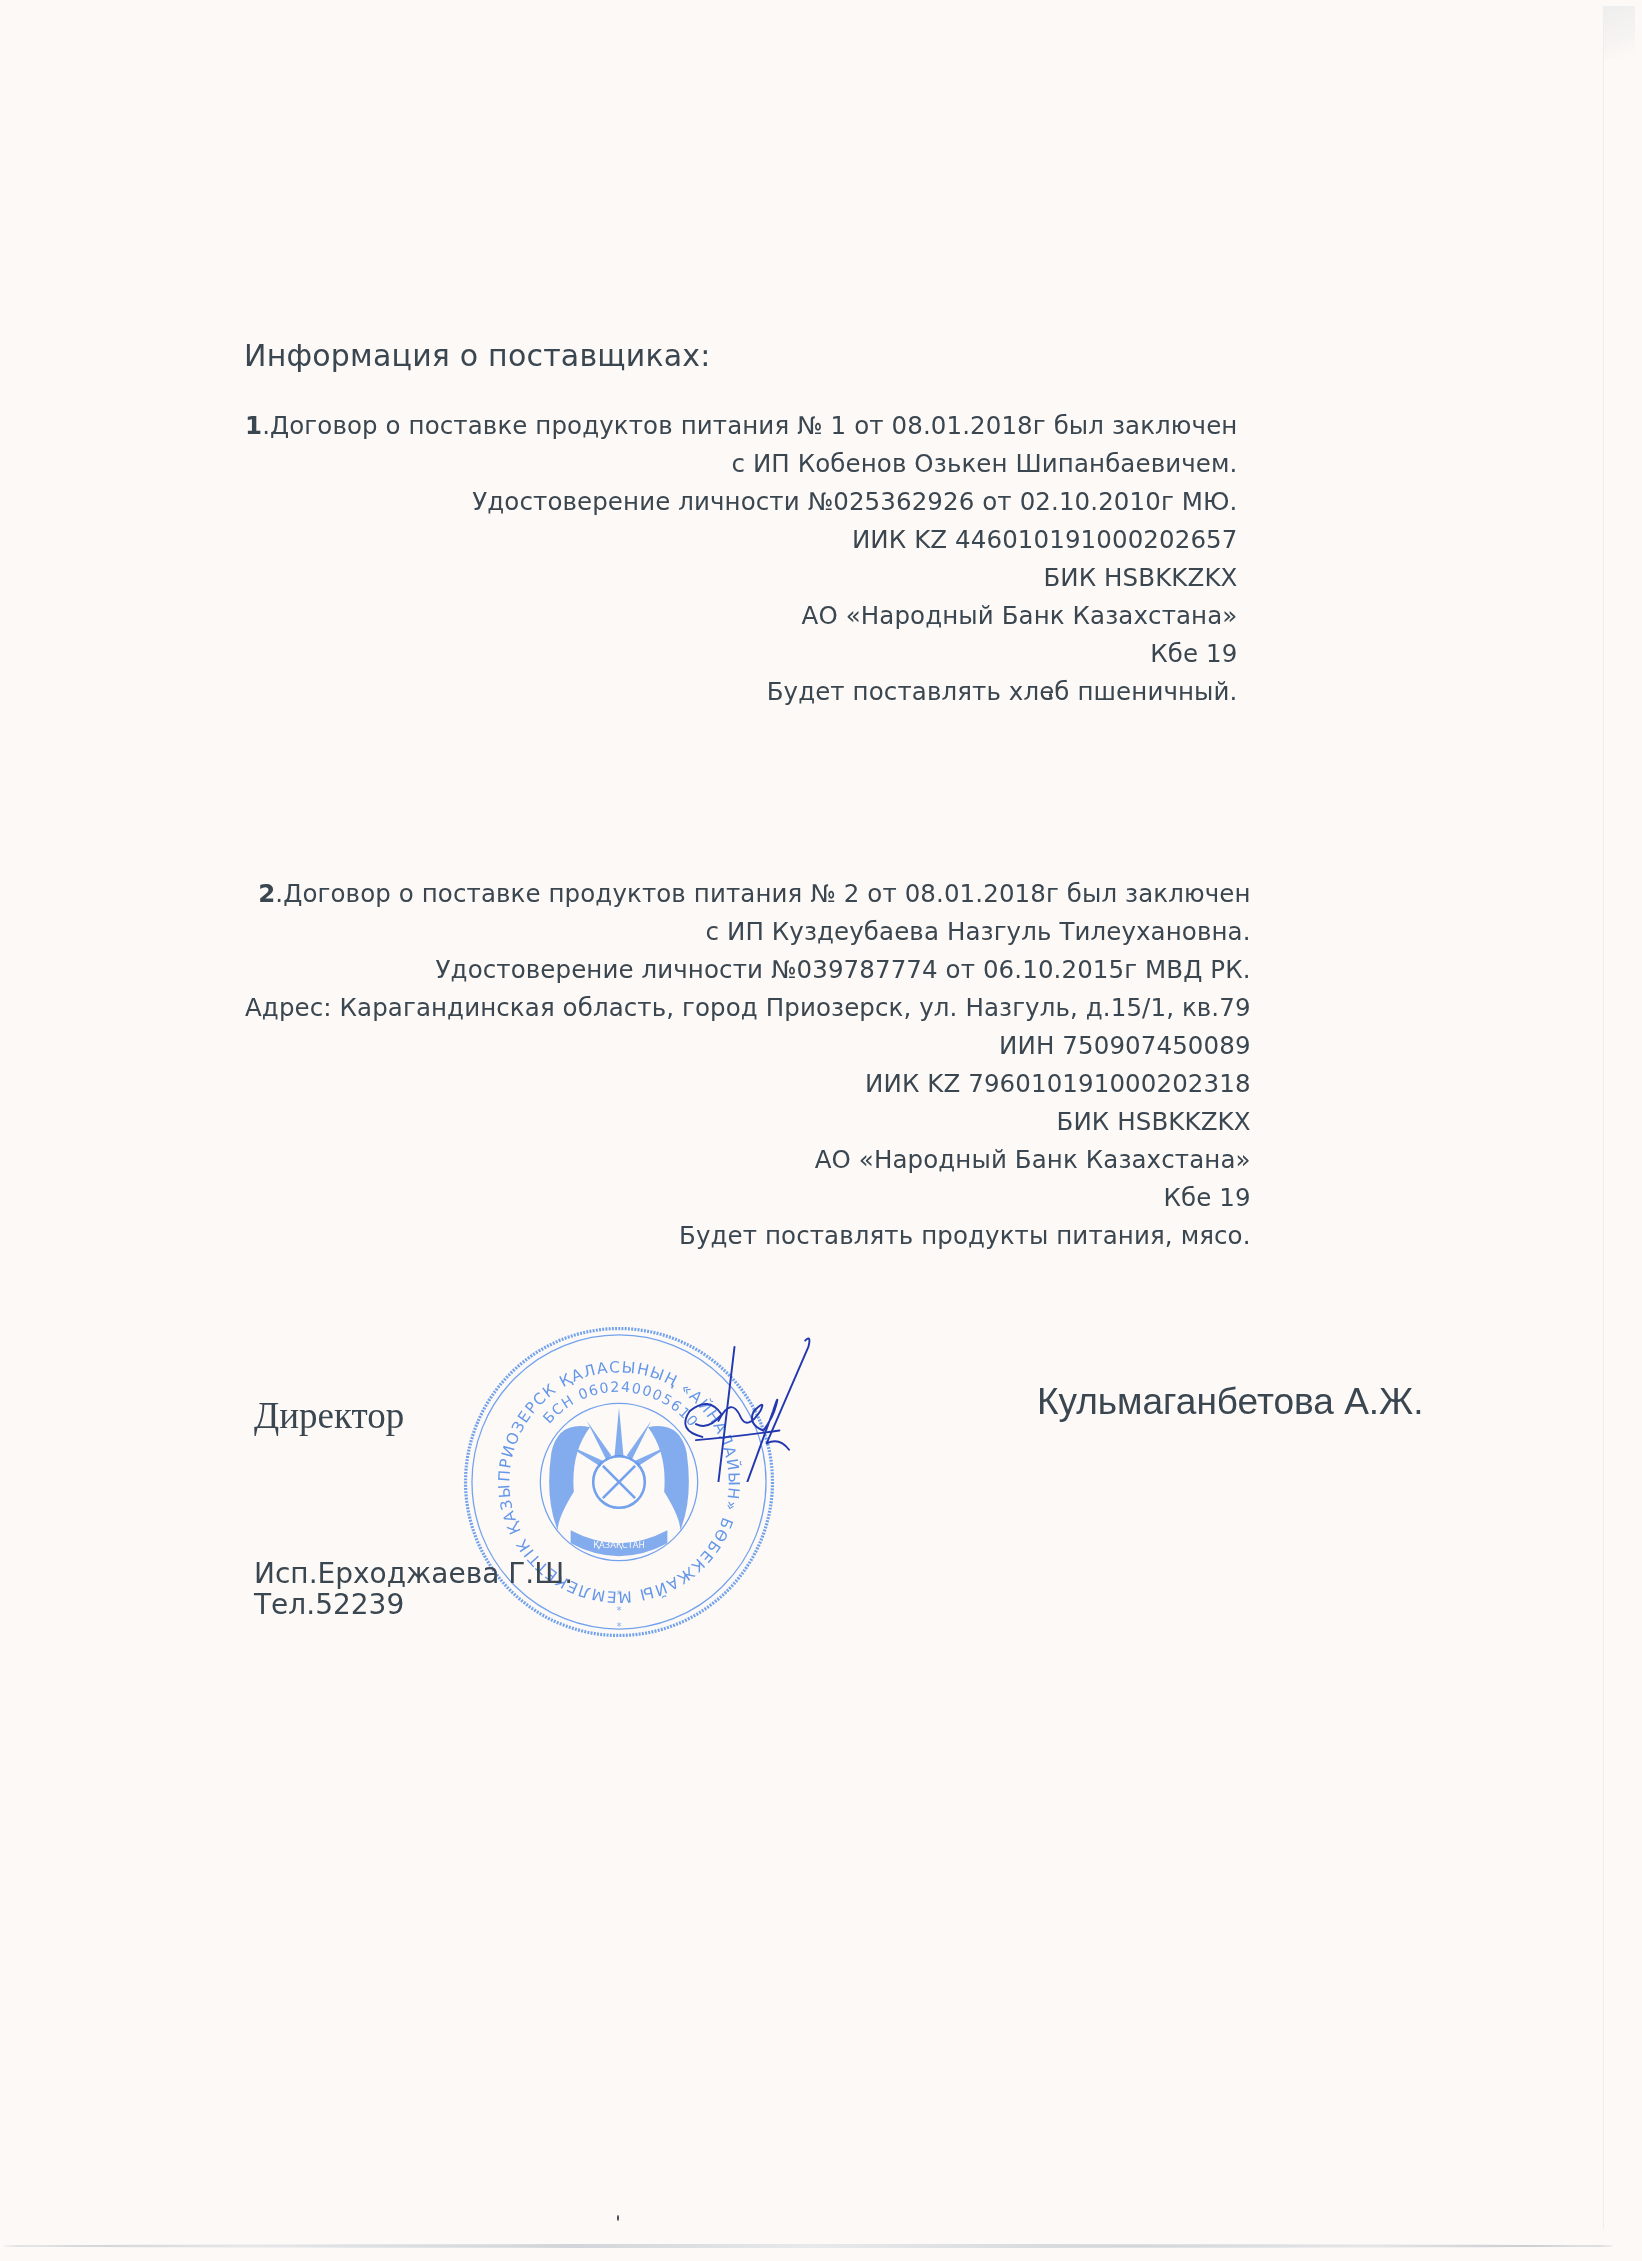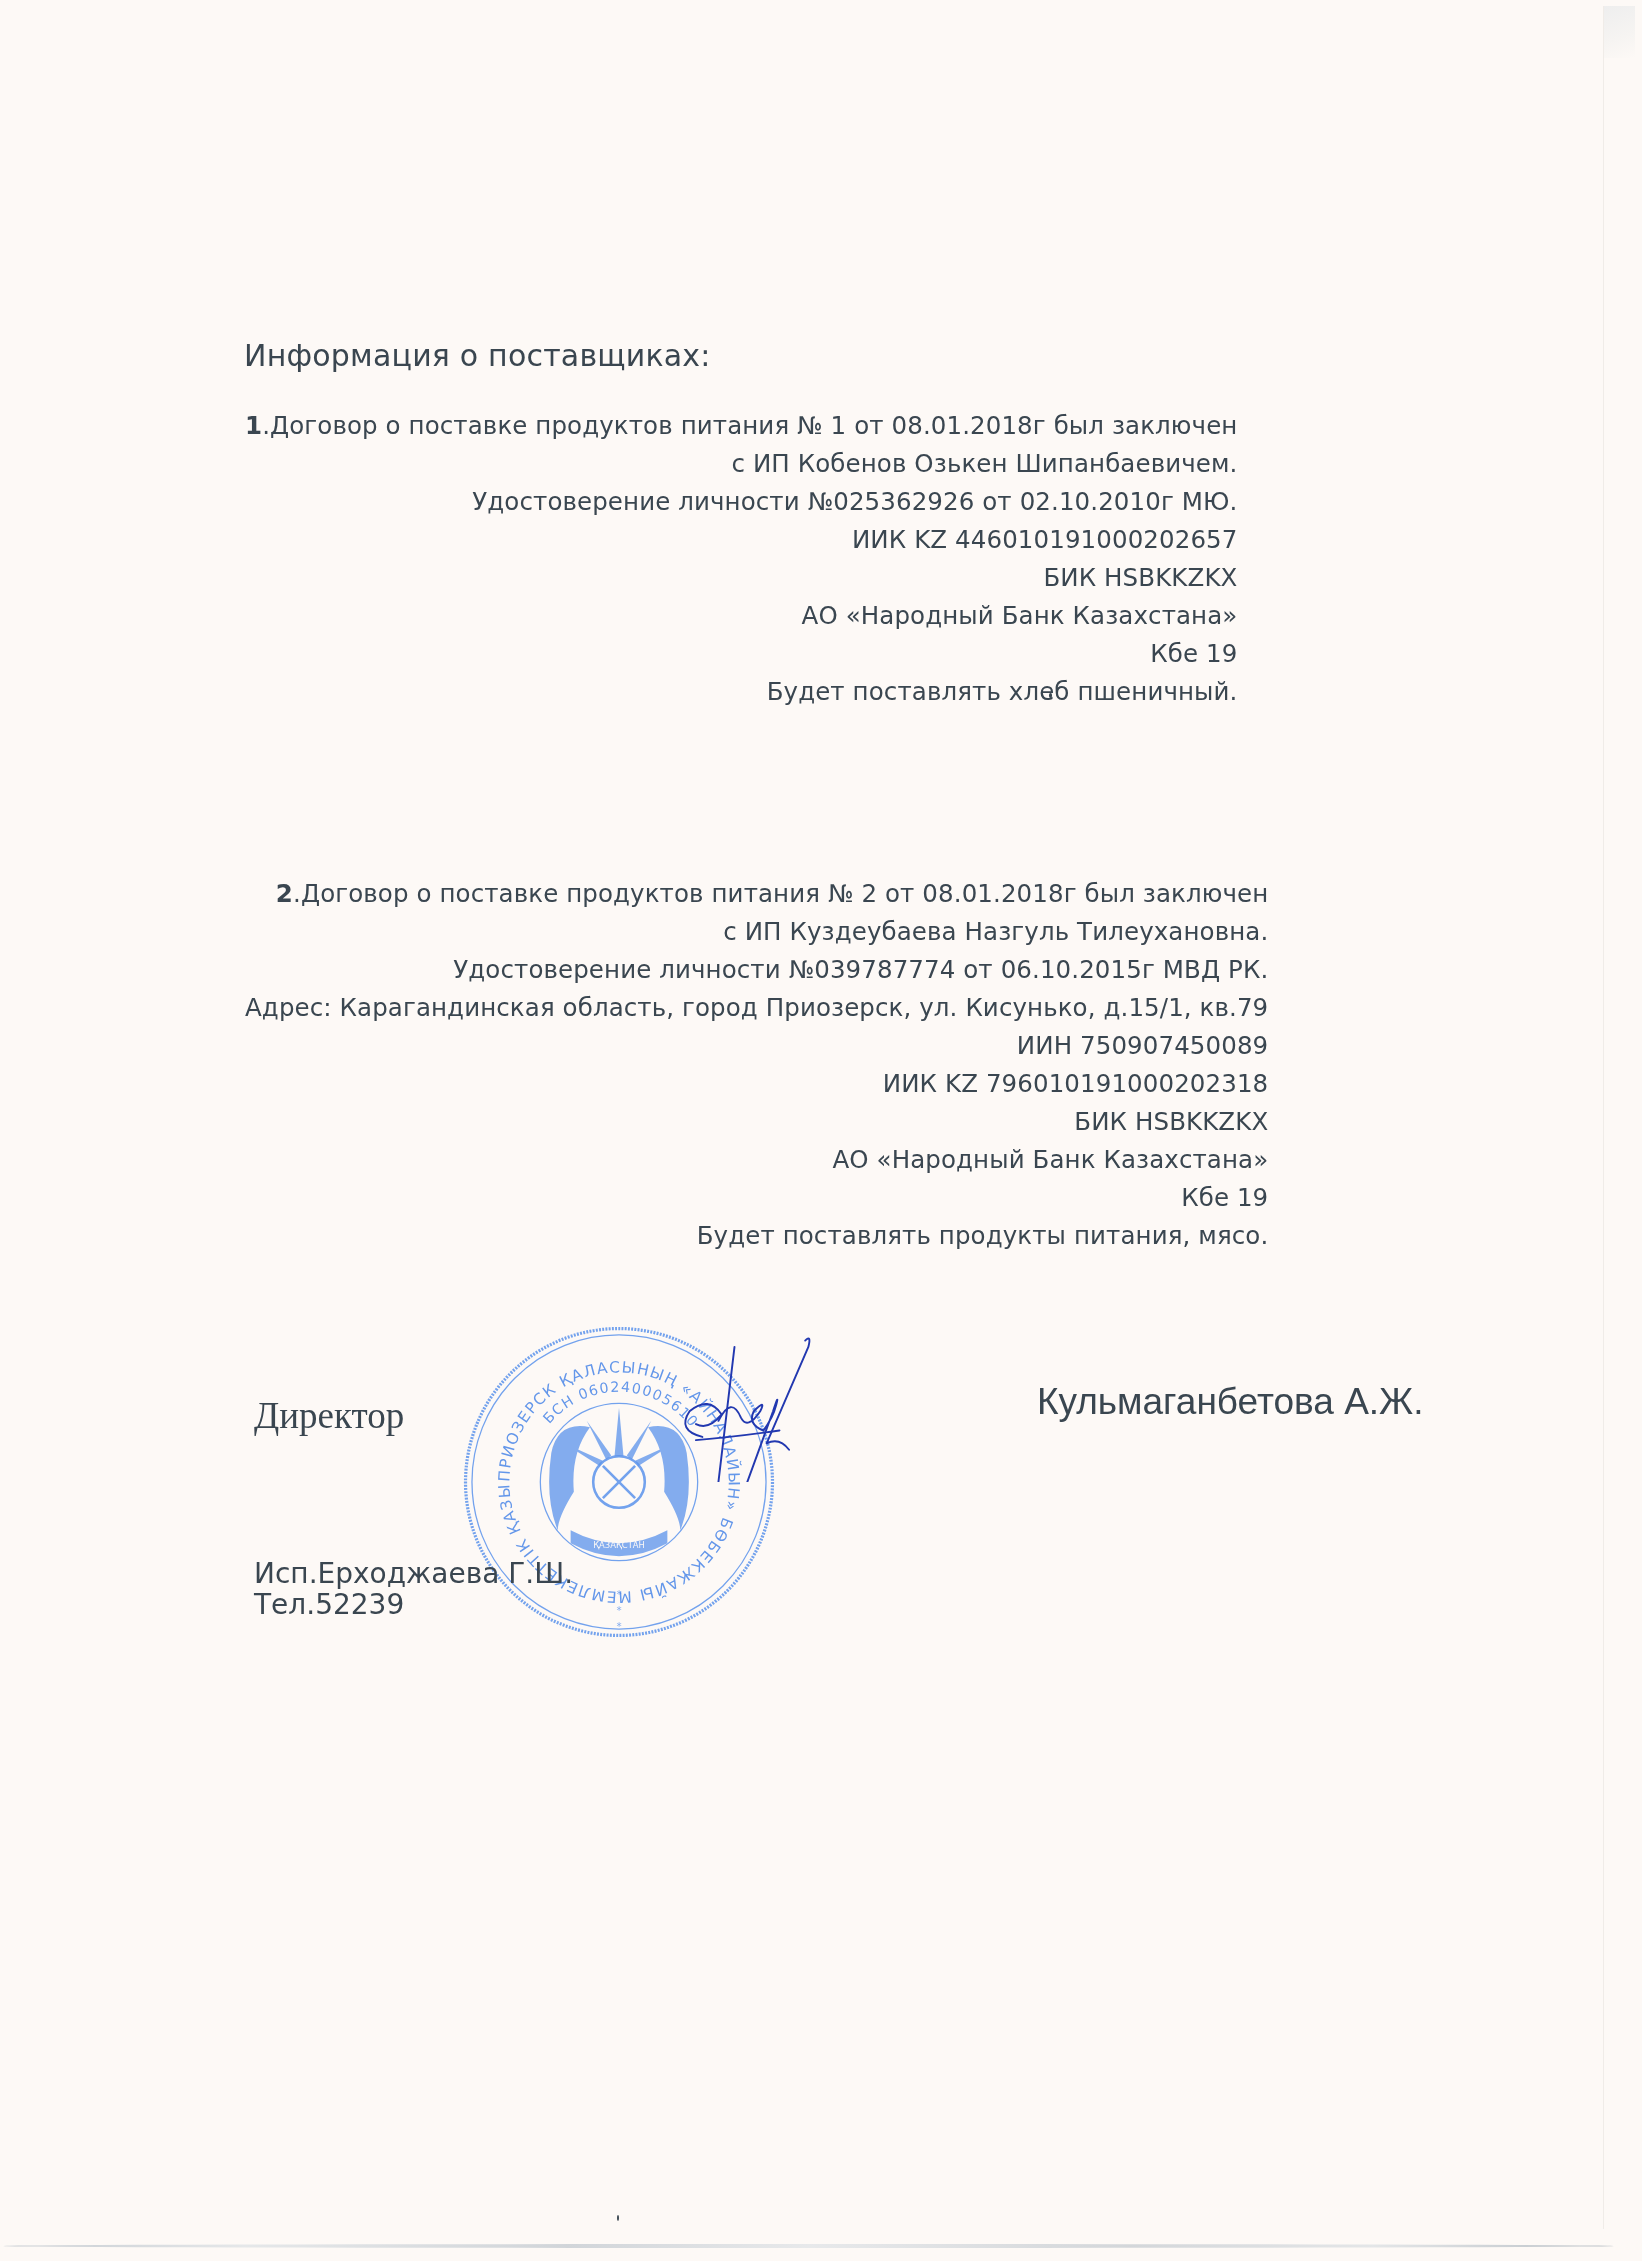--- a/index.html
+++ b/index.html
@@ -128,21 +128,21 @@
     <div class="line">БИК  HSBKKZKX</div>
     <div class="line">АО «Народный Банк Казахстана»</div>
     <div class="line">Кбе 19</div>
     <div class="line bold">Будет поставлять хлеб пшеничный.</div>
   </div>
 
   <div class="block" id="block-2">
     <div class="line"><span class="num">2</span><span>.Договор о поставке продуктов питания № 2 от 08.01.2018г был заключен</span></div>
     <div class="line">с ИП Куздеубаева Назгуль Тилеухановна.</div>
     <div class="line">Удостоверение личности №039787774 от 06.10.2015г МВД РК.</div>
-    <div class="line">Адрес: Карагандинская область, город Приозерск, ул. Кисунько, д.15/1, кв.79</div>
+    <div class="line">Адрес: Карагандинская область, город Приозерск, ул. Назгуль, д.15/1, кв.79</div>
     <div class="line">ИИН 750907450089</div>
     <div class="line">ИИК KZ 796010191000202318</div>
     <div class="line">БИК  HSBKKZKX</div>
     <div class="line">АО «Народный Банк Казахстана»</div>
     <div class="line">Кбе 19</div>
     <div class="line bold">Будет поставлять продукты питания, мясо.</div>
   </div>
 
   <div class="director-label">Директор</div>
 

